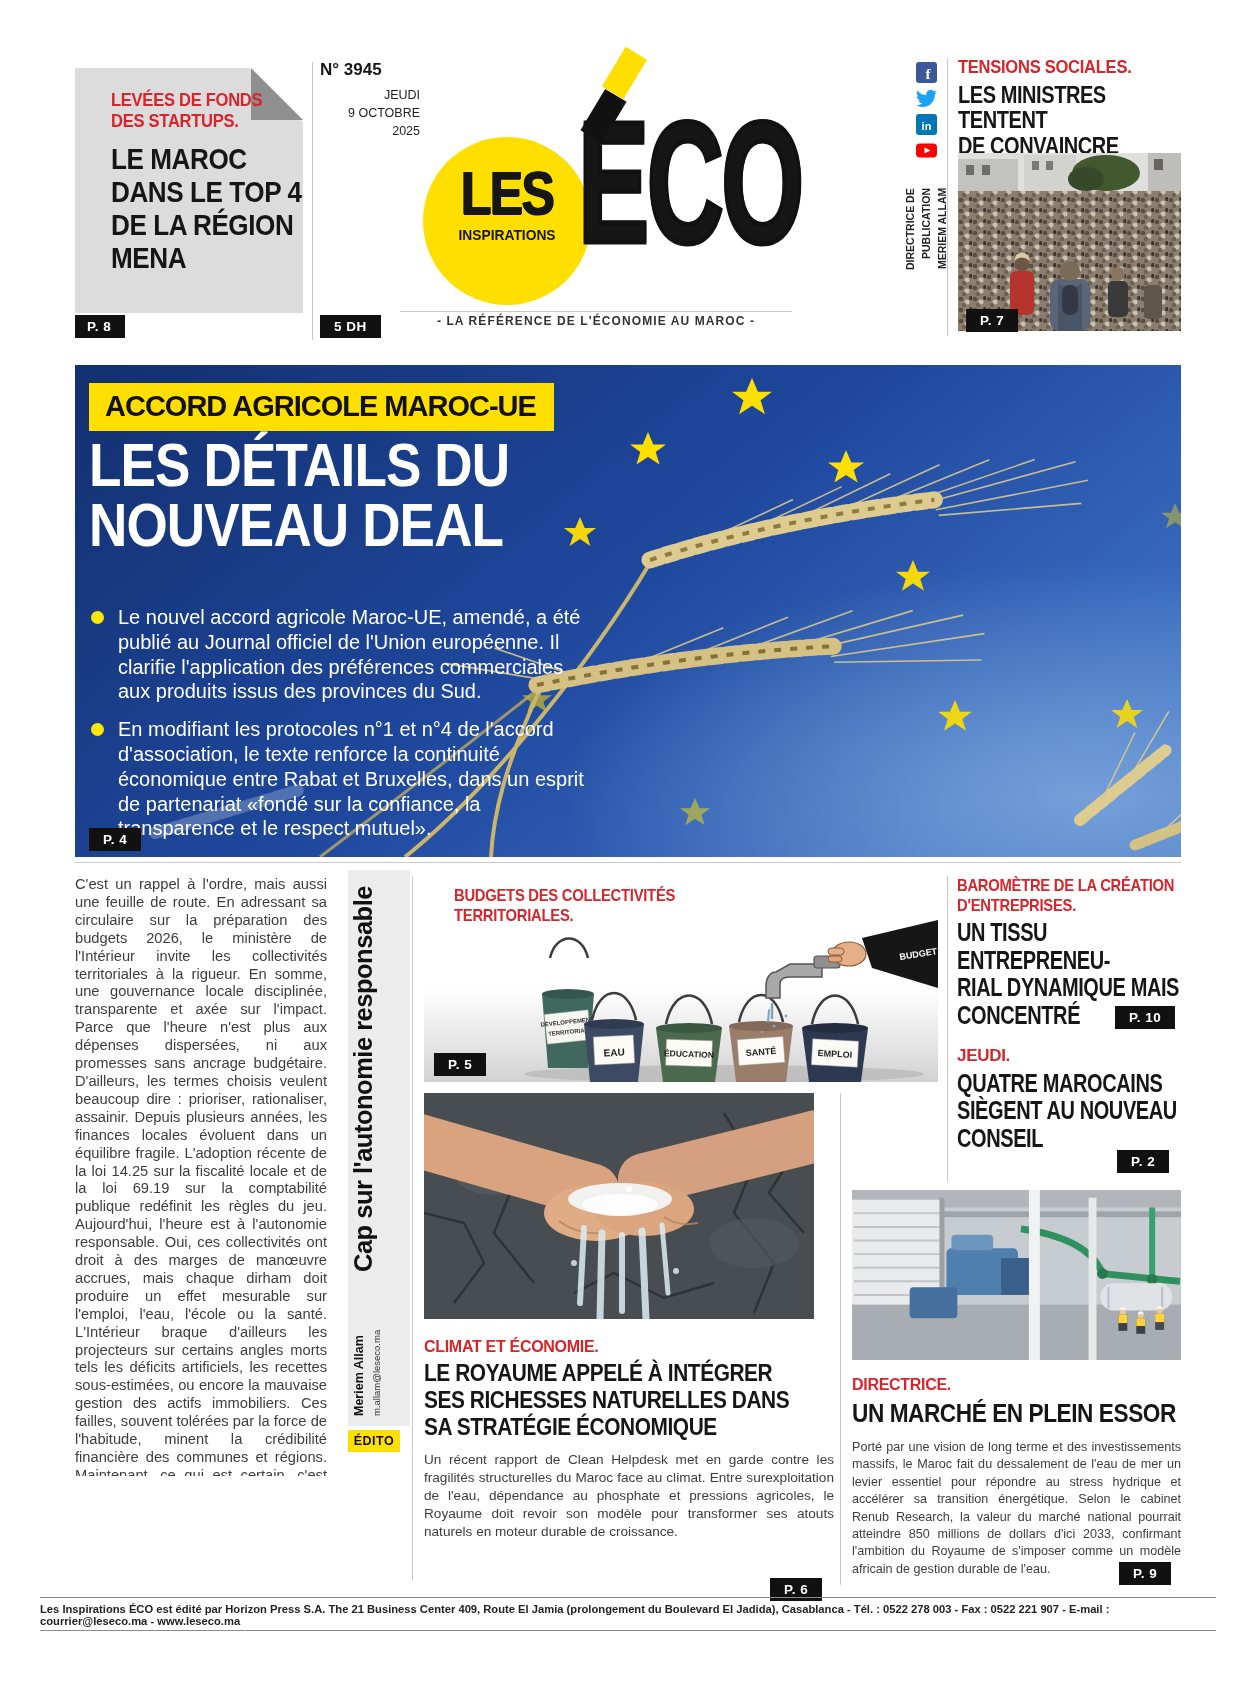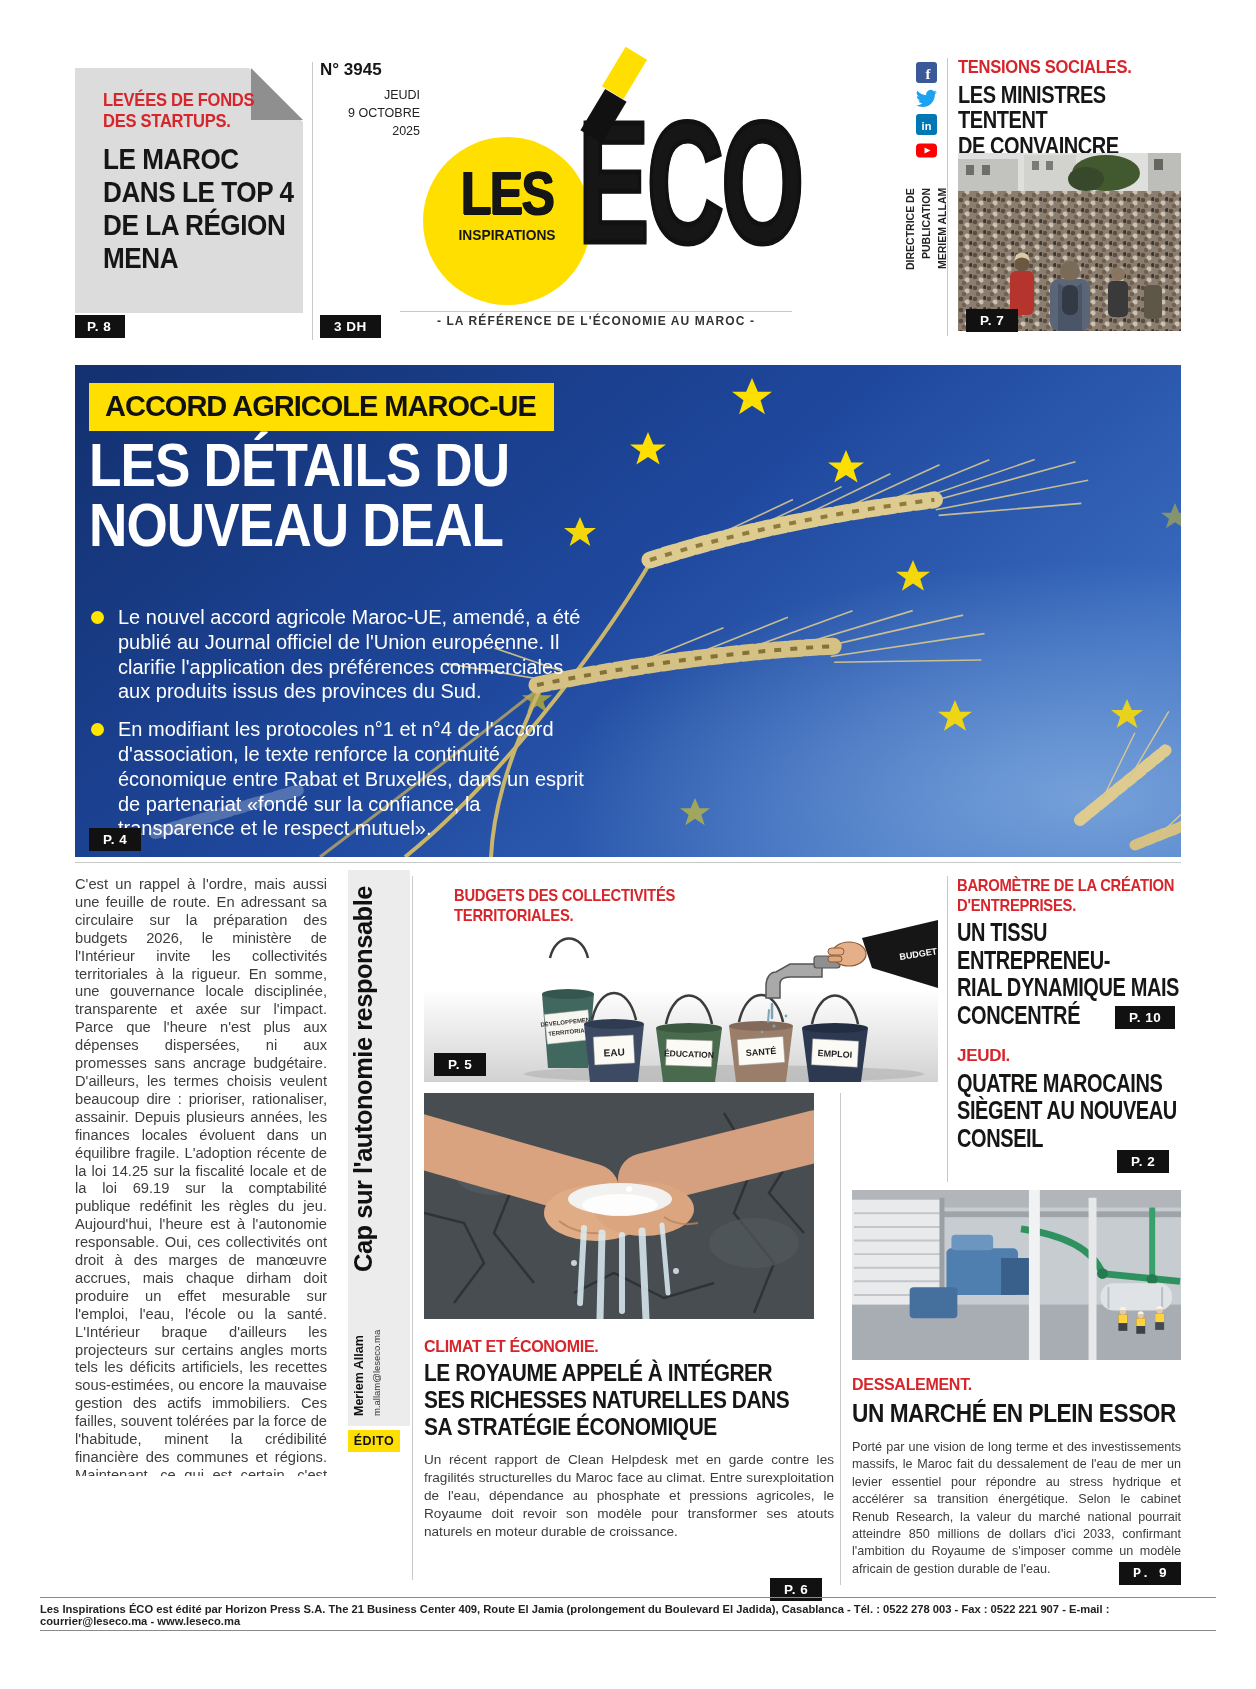--- a/index.html
+++ b/index.html
@@ -9,21 +9,21 @@
   .pre{white-space:pre-line;text-align:right;}
   .cond{display:block;transform:scaleX(.87);transform-origin:0 0;width:115%;white-space:pre-line;}
   .cond2{display:block;transform:scaleX(.8);transform-origin:0 0;width:125%;white-space:pre-line;}
   .kicker{color:#d6252b;font-weight:bold;letter-spacing:-.3px;}
   .headline{color:#161616;font-weight:bold;letter-spacing:-.5px;}
   .pbadge{background:#111;color:#fff;font-weight:bold;font-size:13.5px;padding:4px 14px;display:inline-block;letter-spacing:.5px;}
   .hline{position:absolute;background:#c9c9c9;height:1px;}
   .vline{position:absolute;background:#c9c9c9;width:1px;}
   .vert{writing-mode:vertical-rl;transform:rotate(180deg);}
   
-  .left-card{left:75px;top:68px;width:228px;height:245px;background:#dcdcdc;padding:22px 0 0 28px;box-sizing:border-box;}
+  .left-card{left:75px;top:68px;width:228px;height:245px;background:#dcdcdc;padding:22px 0 0 36px;box-sizing:border-box;}
   .fold-w{position:absolute;right:0;top:0;width:0;height:0;border-top:54px solid #fff;border-left:54px solid transparent;}
   .fold-g{position:absolute;right:0;top:0;width:0;height:0;border-bottom:52px solid #8f8f8f;border-right:52px solid transparent;}
   .left-card .kicker{font-size:19px;line-height:1.1;}
   .left-card .headline{font-size:30px;line-height:1.1;margin-top:10px;}
   .issue-num{font-size:17px;font-weight:bold;}
   .issue-date{font-size:12.5px;line-height:1.45;margin-top:6px;color:#222;}
   
   .logo-circle{left:423px;top:137px;width:168px;height:168px;border-radius:50%;background:#ffdf00;text-align:center;}
   .logo-les{font-size:61px;font-weight:bold;margin-top:26px;letter-spacing:-2px;transform:scaleX(.82);transform-origin:50% 0;
             text-shadow:1px 0 #111,-1px 0 #111,0 1px #111;line-height:1;}
@@ -94,21 +94,21 @@
   <div class="abs pbadge" style="left:75px;top:315px;padding-left:12px;">P. 8</div>
 
   <div class="vline" style="left:312px;top:62px;height:278px;"></div>
 
   <div class="abs" style="left:320px;top:60px;width:100px;">
     <div class="issue-num">N° 3945</div>
     <div class="issue-date pre">JEUDI
 9 OCTOBRE
 2025</div>
   </div>
-  <div class="abs pbadge" style="left:320px;top:315px;">3 DH</div>
+  <div class="abs pbadge" style="left:320px;top:315px;">5 DH</div>
 
   <div class="abs logo-circle">
     <div class="logo-les">LES</div>
     <div class="logo-insp">INSPIRATIONS</div>
   </div>
   <div class="abs logo-eco">ECO</div>
   <div class="abs eco-slash-y"></div>
   <div class="abs eco-slash-b"></div>
   <div class="hline" style="left:400px;top:311px;width:392px;"></div>
   <div class="abs tagline">- LA RÉFÉRENCE DE L'ÉCONOMIE AU MAROC -</div>
@@ -479,25 +479,25 @@
         <g transform="translate(305,127)">
             <rect width="9" height="17" fill="#444b52"></rect>
             <rect width="9" height="9" fill="#ffd23f"></rect>
             <circle cx="4.5" cy="-3" r="3.2" fill="#e6c9a8"></circle>
             <path d="M1.3,-4.5 a3.2,3.2 0 0 1 6.4,0 z" fill="#f4f4f4"></path>
           </g>
       </g>
     </svg>
   </div>
   <div class="abs" style="left:852px;top:1376px;width:329px;">
-    <div class="kicker story-kicker">DESSALEMENT.</div>
+    <div class="kicker story-kicker">DIRECTRICE.</div>
     <div class="headline" style="font-size:26px;margin-top:4px;">
         <span class="cond">UN MARCHÉ EN PLEIN ESSOR</span>
       </div>
     <div style="font-size:12.6px;line-height:17.4px;text-align:justify;color:#3d3d3d;margin-top:10px;">Porté par une vision de long terme et des investissements massifs, le Maroc fait du dessalement de l'eau de mer un levier essentiel pour répondre au stress hydrique et accélérer sa transition énergétique. Selon le cabinet Renub Research, la valeur du marché national pourrait atteindre 850 millions de dollars d'ici 2033, confirmant l'ambition du Royaume de s'imposer comme un modèle africain de gestion durable de l'eau.</div>
   </div>
-  <div class="abs pbadge" style="left:1119px;top:1562px;font-family:Liberation Mono, monospace;">P. 9</div>
+  <div class="abs pbadge" style="left:1119px;top:1562px;">P. 9</div>
 
   <div class="hline" style="left:40px;top:1597px;width:1176px;background:#8a8a8a;"></div>
   <div class="abs footer-text">Les Inspirations ÉCO est édité par Horizon Press S.A. The 21 Business Center 409, Route El Jamia (prolongement du Boulevard El Jadida), Casablanca - Tél. : 0522 278 003 - Fax : 0522 221 907 - E-mail : courrier@leseco.ma - www.leseco.ma</div>
   <div class="hline" style="left:40px;top:1630px;width:1176px;background:#8a8a8a;"></div>
 
 </div>
 
 </body></html>

